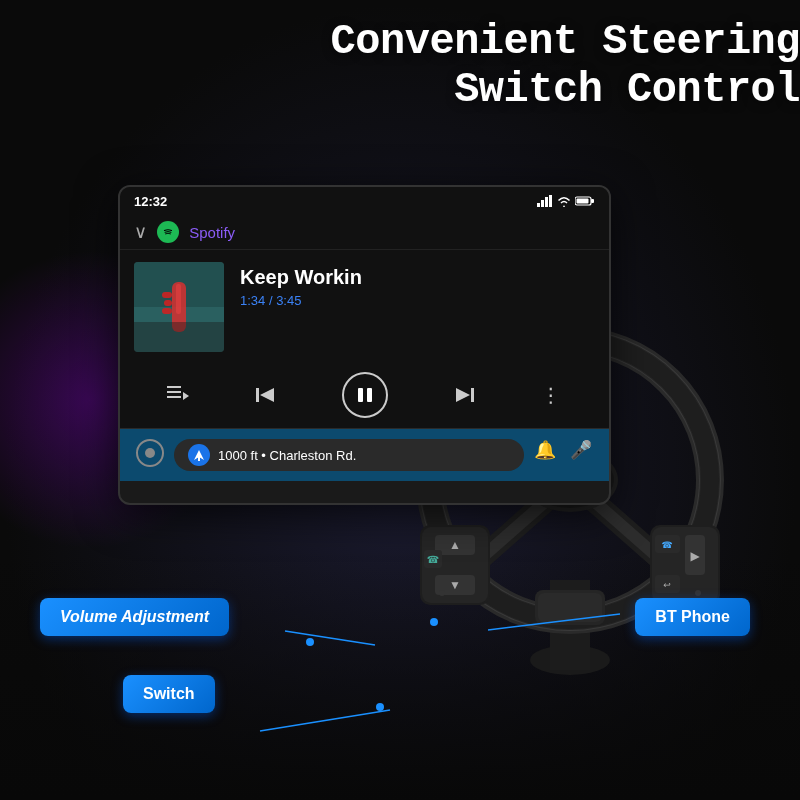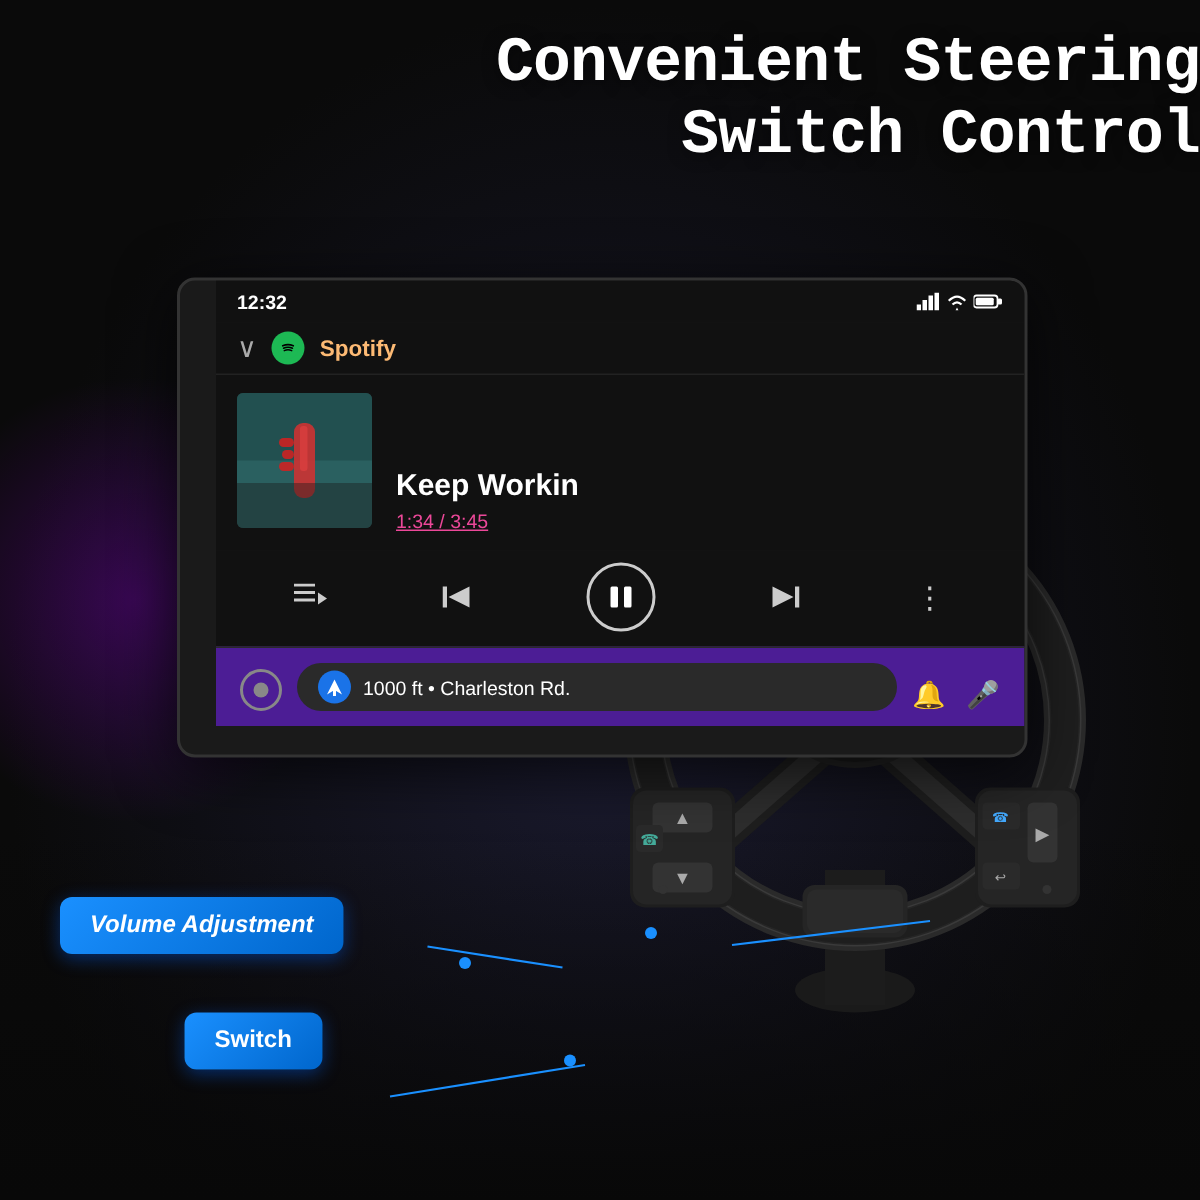--- a/index.html
+++ b/index.html
@@ -65,29 +65,28 @@
       line-height: 1.15;
       text-shadow: 0 2px 10px rgba(0,0,0,0.5);
       letter-spacing: -0.5px;
     }
 
     
     .aa-screen {
       position: absolute;
       top: 185px;
       left: 118px;
-      width: 567px;
+      width: 493px;
       height: 320px;
       background: #1a1a1a;
       border-radius: 12px;
       border: 2px solid #333;
       overflow: hidden;
       z-index: 20;
       box-shadow: 0 8px 40px rgba(0,0,0,0.7);
-      padding-left: 24px;
     }
 
     
     .status-bar {
       background: #111;
       padding: 5px 14px;
       display: flex;
       align-items: center;
       justify-content: space-between;
       height: 28px;
@@ -127,23 +126,23 @@
       border-radius: 50%;
       display: flex;
       align-items: center;
       justify-content: center;
       font-size: 12px;
       color: #000;
       font-weight: bold;
     }
 
     .spotify-label {
-      color: #fdba74;
+      color: #8b5cf6;
       font-size: 15px;
-      font-weight: 700;
+      font-weight: 400;
     }
 
     
     .music-content {
       background: #111;
       padding: 12px 14px;
       display: flex;
       gap: 16px;
       align-items: flex-start;
     }
@@ -154,21 +153,20 @@
       border-radius: 4px;
       overflow: hidden;
       flex-shrink: 0;
       background: #222;
       position: relative;
     }
 
     .track-info {
       flex: 1;
       padding-top: 4px;
-      margin-top: 47px;
     }
 
     .track-name {
       color: #fff;
       font-size: 20px;
       font-weight: 700;
       margin-bottom: 4px;
     }
 
     .track-artist-row {
@@ -186,23 +184,22 @@
     .explicit-badge {
       background: #555;
       color: #ddd;
       font-size: 9px;
       padding: 1px 3px;
       border-radius: 2px;
       font-weight: bold;
     }
 
     .track-time {
-      color: #ec4899;
+      color: #3b82f6;
       font-size: 13px;
-      text-decoration: underline;
     }
 
     
     .playback-controls {
       background: #111;
       padding: 8px 14px 10px;
       display: flex;
       align-items: center;
       justify-content: space-around;
     }
@@ -230,25 +227,25 @@
     }
 
     .more-btn {
       color: #ccc;
       font-size: 20px;
       letter-spacing: 1px;
     }
 
     
     .nav-bar {
-      background: #4c1d95;
+      background: #0c4a6e;
       border-top: 1px solid #2a2a2a;
       padding: 10px 16px;
       display: flex;
-      align-items: flex-end;
+      align-items: flex-start;
       gap: 10px;
     }
 
     .nav-record-btn {
       width: 28px;
       height: 28px;
       border-radius: 50%;
       border: 2px solid #888;
       display: flex;
       align-items: center;
@@ -570,17 +567,20 @@
     <line x1="260" y1="731" x2="390" y2="710" stroke="#1a90ff" stroke-width="1.5"></line>
   </svg>
 
   <div class="dot dot-volume"></div>
   <div class="dot dot-bt"></div>
   <div class="dot dot-switch"></div>
 
   <div class="label-bubble label-volume">
     <span>Volume Adjustment</span>
   </div>
+  <div class="label-bubble label-bt">
+    <span>BT Phone</span>
+  </div>
   <div class="label-bubble label-switch">
     <span>Switch</span>
   </div>
 
 </div>
 
 </body></html>

